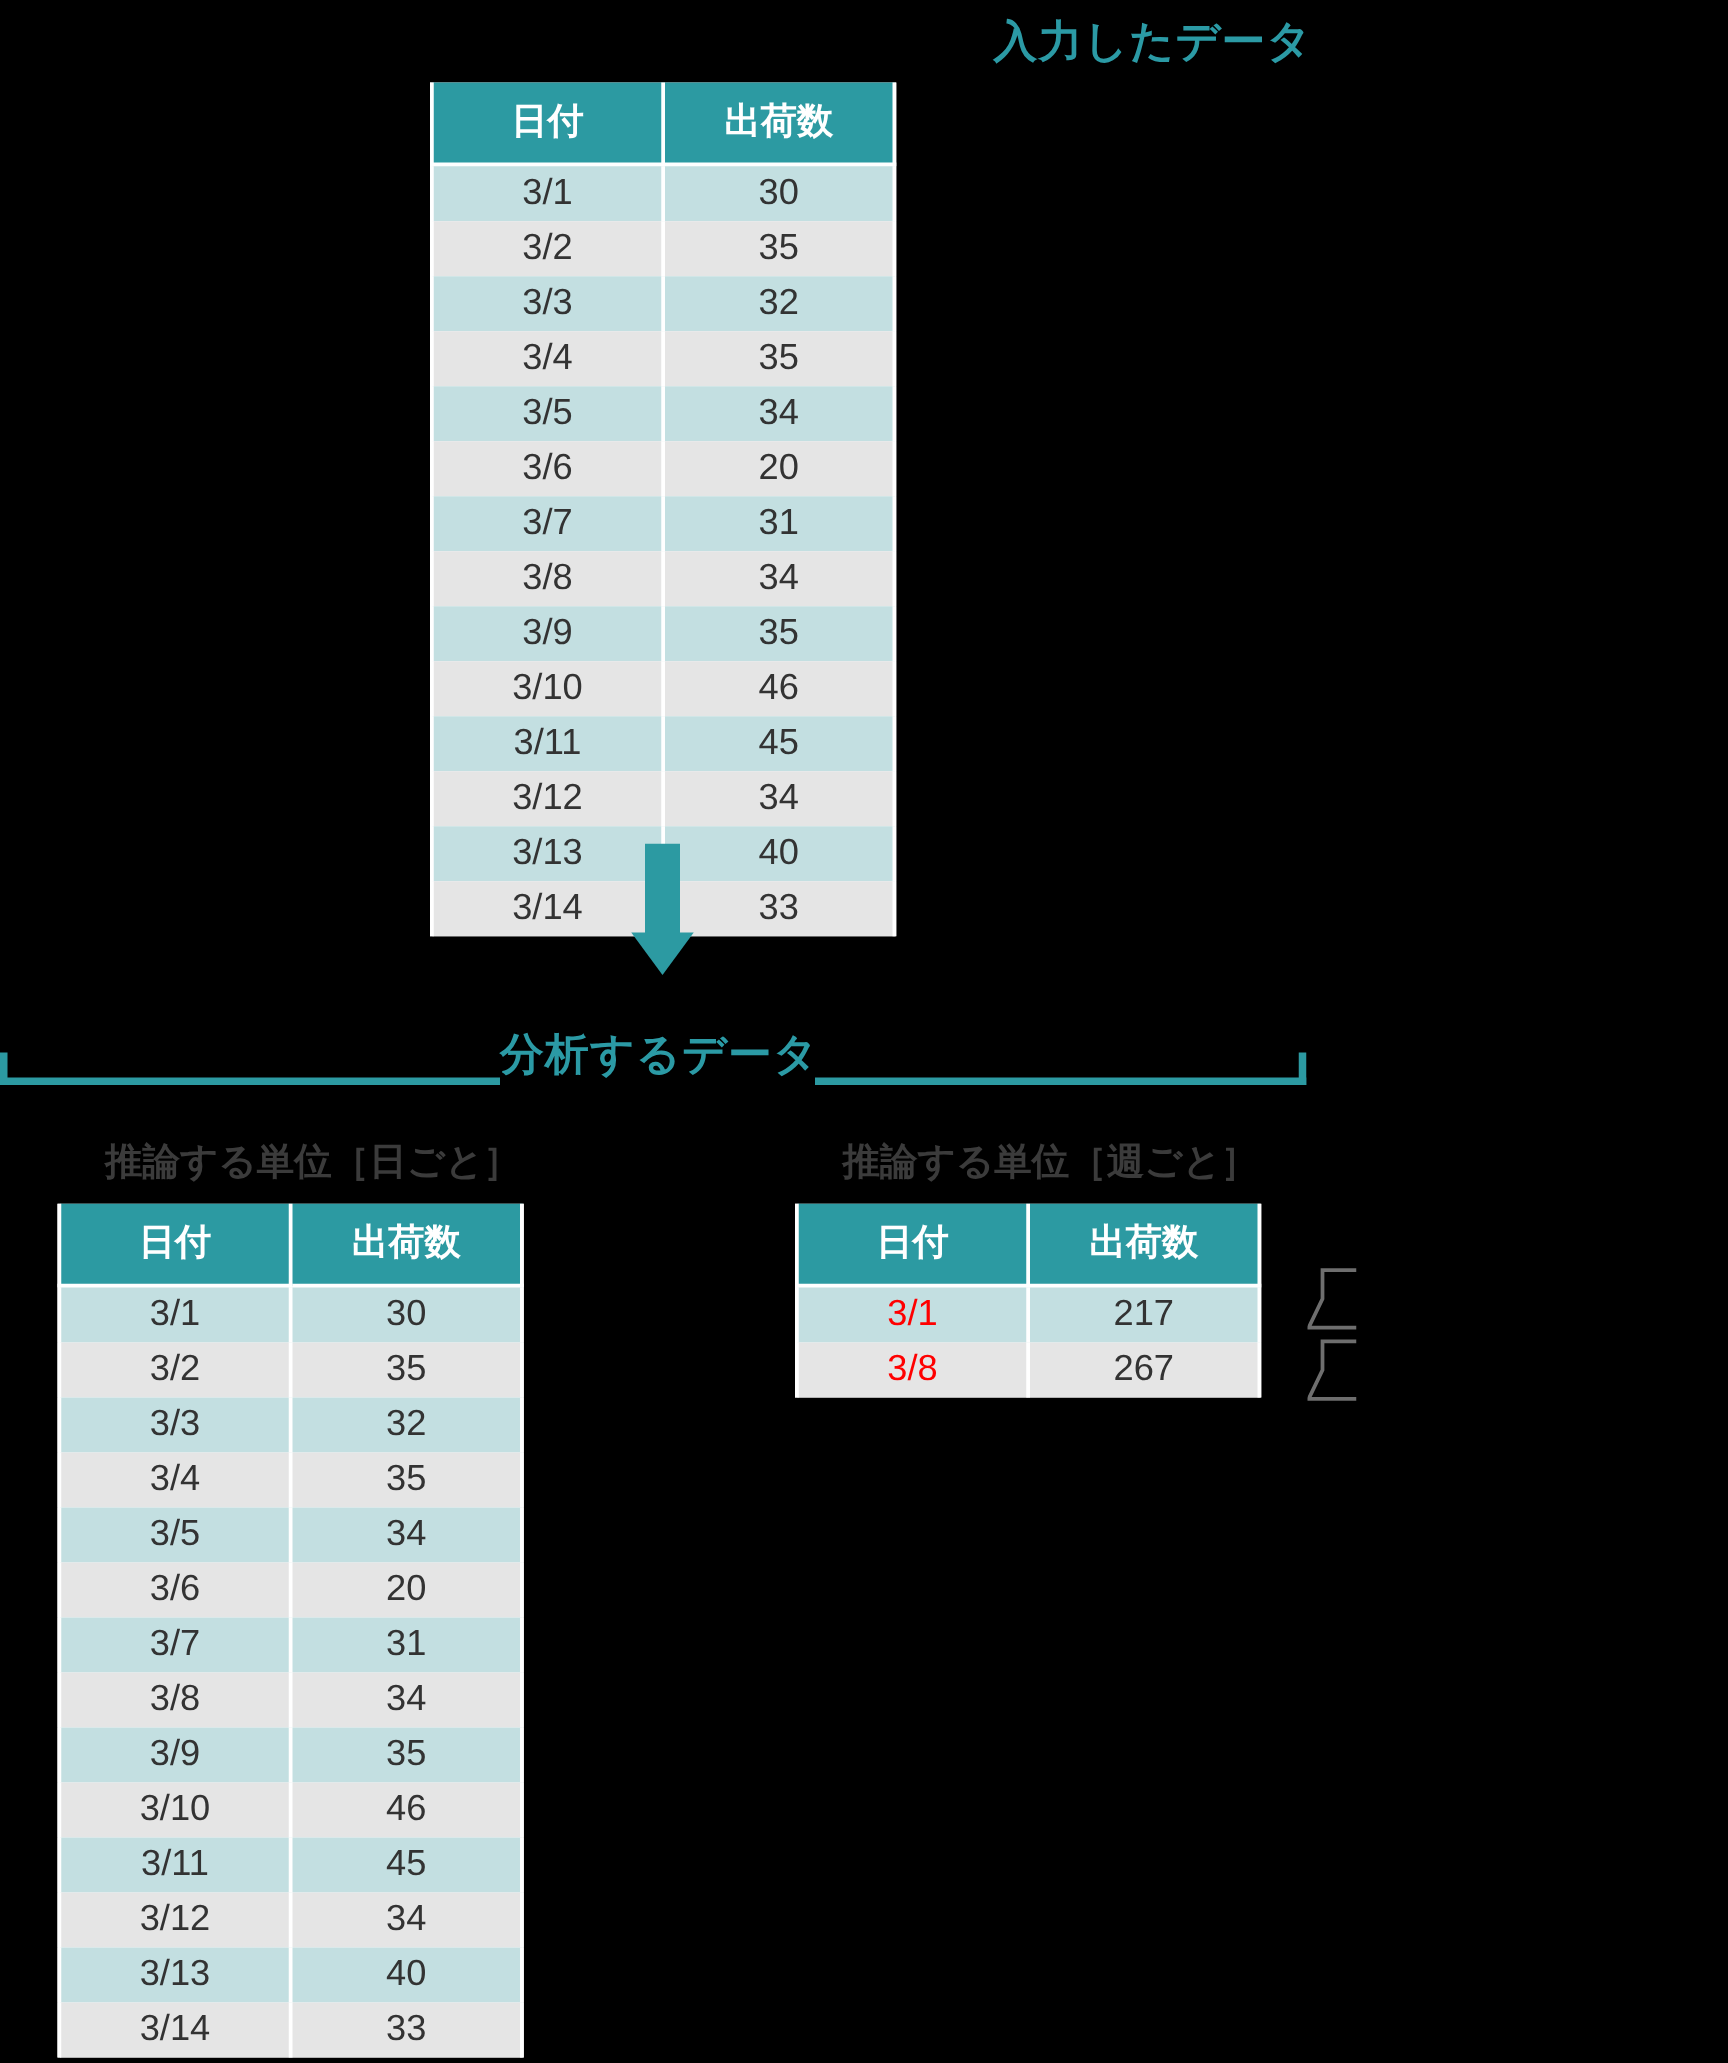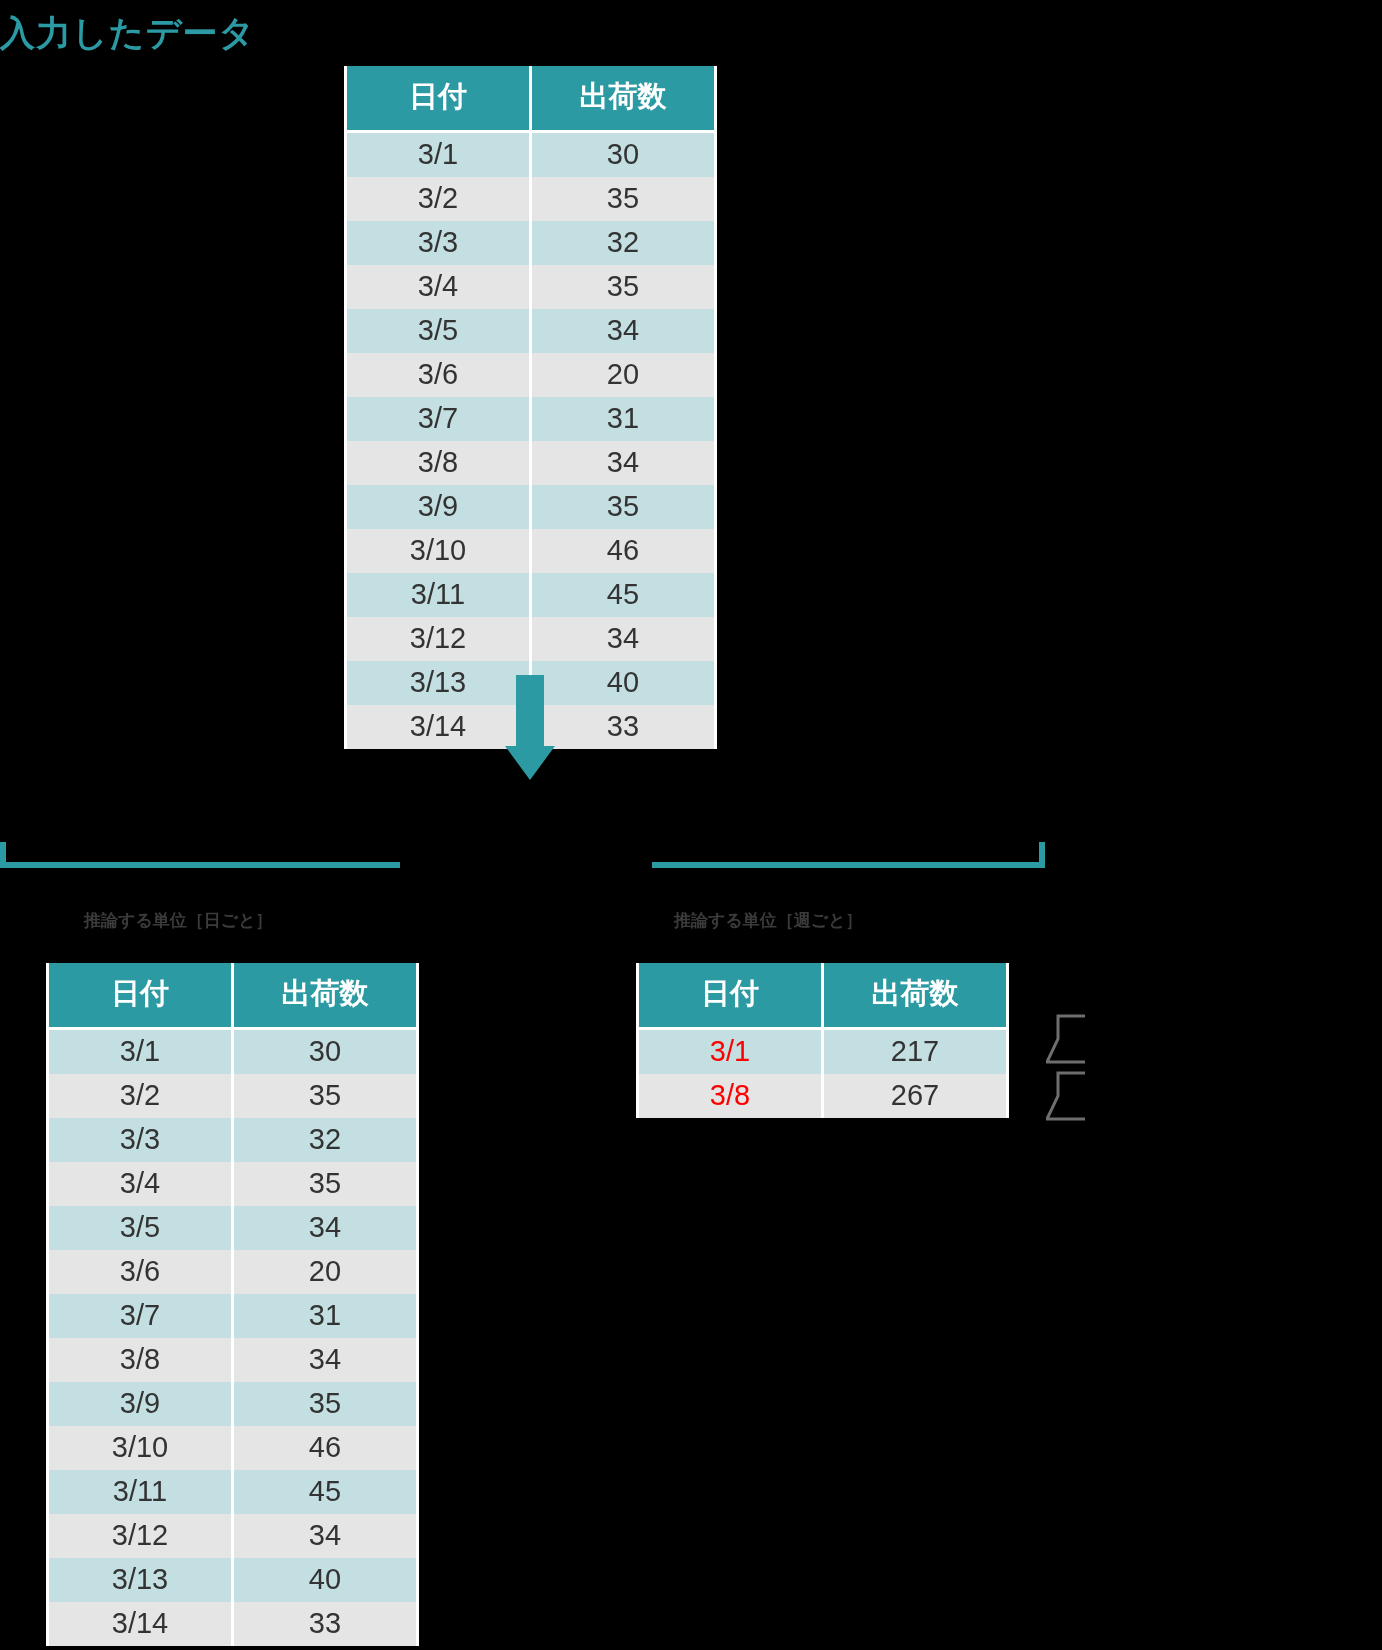--- a/index.html
+++ b/index.html
@@ -22,21 +22,21 @@
     color: #2b9aa5;
     font-size: 35px;
     font-weight: bold;
     letter-spacing: 1px;
     white-space: nowrap;
   }
   #input-data-title {
     left: 0;
     top: 10px;
     width: 1050px;
-    text-align: left;
+    text-align: right;
     font-family: Liberation Mono, monospace;
   }
 
   
   .data-table {
     position: absolute;
     border-collapse: collapse;
     background: #ffffff;
     table-layout: fixed;
   }
@@ -142,21 +142,21 @@
     color: #2b9aa5;
     font-size: 35px;
     font-weight: bold;
     letter-spacing: 1px;
     white-space: nowrap;
   }
 
   
   .sub-caption {
     position: absolute;
-    font-size: 17px;
+    font-size: 30px;
     font-weight: bold;
     color: #3b3b3b;
     white-space: nowrap;
   }
   #caption-daily  { left: 84px;  top: 909px; }
   #caption-weekly { left: 674px; top: 909px; }
 
   
   .callout {
     position: absolute;
@@ -268,20 +268,21 @@
 <div id="down-arrow">
   <div class="shaft"></div>
   <div class="head"></div>
 </div>
 
 <div id="analysis-bracket">
   <div class="tick-left"></div>
   <div class="bar-left"></div>
   <div class="bar-right"></div>
   <div class="tick-right"></div>
+  <div id="analysis-label">分析するデータ</div>
 </div>
 
 <div class="sub-caption" id="caption-daily">推論する単位［日ごと］</div>
 
 <table class="data-table" id="table-daily">
   <thead>
     <tr>
       <th>日付</th>
       <th>出荷数</th>
     </tr>

